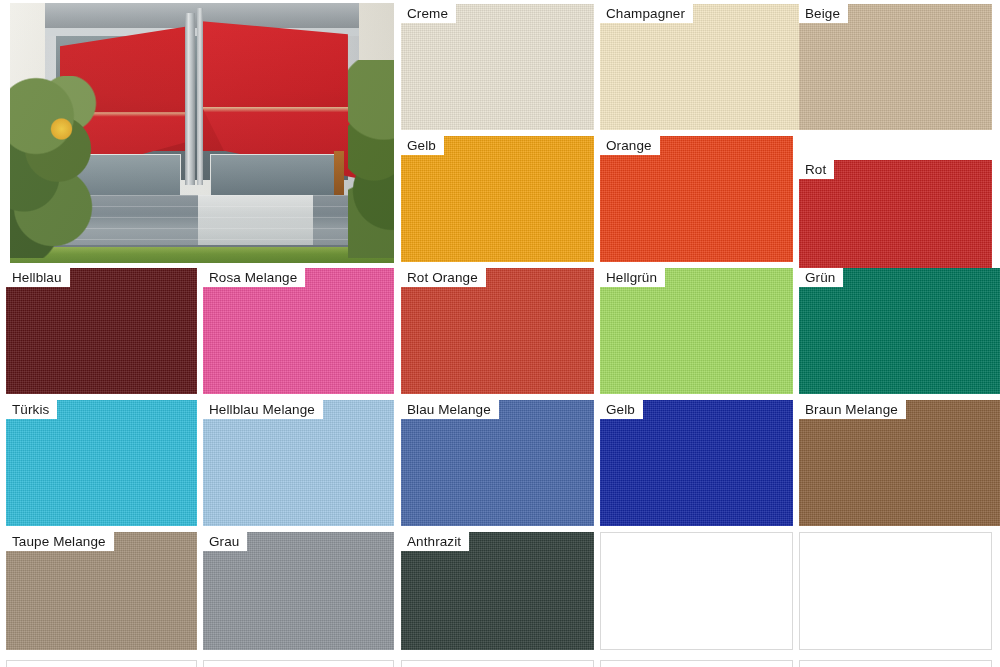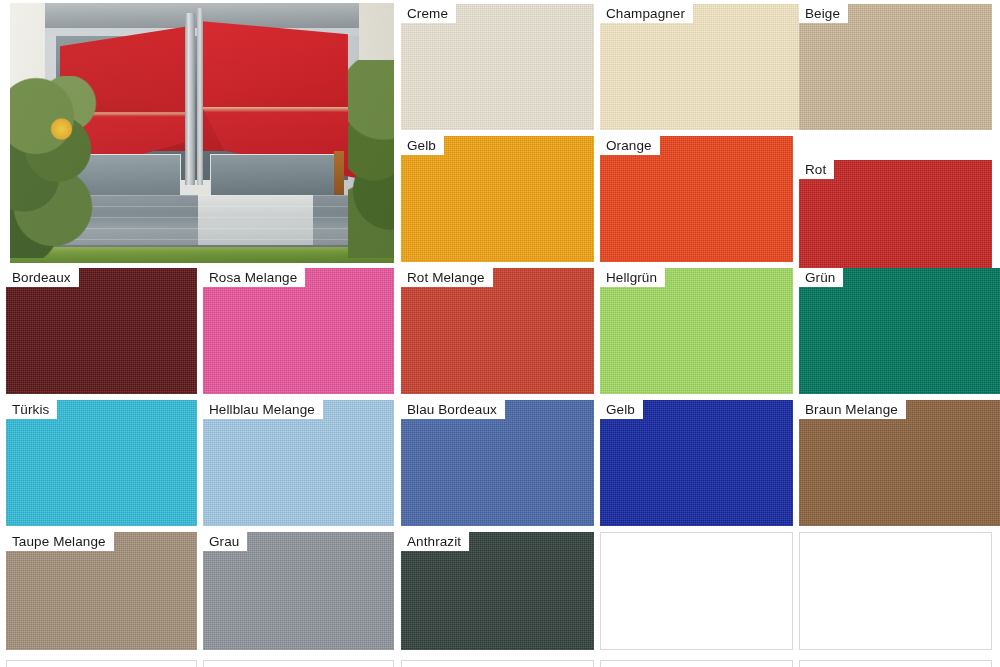--- a/index.html
+++ b/index.html
@@ -266,50 +266,50 @@
     <div class="fill" style="background-color: rgb(232, 68, 27);"></div>
     <div class="label">Orange</div>
   </div>
   <div class="cell" style="left:799px;top:136px;width:193px;height:126px;margin-top:24px;">
     <div class="fill" style="background-color: rgb(196, 36, 36);"></div>
     <div class="label">Rot</div>
   </div>
 
   <div class="cell" style="left:6px;top:268px;width:191px;height:126px;">
     <div class="fill" style="background-color: rgb(92, 21, 24);"></div>
-    <div class="label">Bordeaux</div>
+    <div class="label">Hellblau</div>
   </div>
   <div class="cell" style="left:203px;top:268px;width:191px;height:126px;">
     <div class="fill" style="background-color: rgb(233, 85, 155);"></div>
     <div class="label">Rosa Melange</div>
   </div>
   <div class="cell" style="left:401px;top:268px;width:193px;height:126px;">
     <div class="fill" style="background-color: rgb(200, 64, 47);"></div>
-    <div class="label">Rot Melange</div>
+    <div class="label">Rot Orange</div>
   </div>
   <div class="cell" style="left:600px;top:268px;width:193px;height:126px;">
     <div class="fill" style="background-color: rgb(162, 217, 99);"></div>
     <div class="label">Hellgrün</div>
   </div>
   <div class="cell" style="left:799px;top:268px;width:201px;height:126px;text-align:center;">
     <div class="fill" style="background-color: rgb(0, 116, 90);"></div>
     <div class="label">Grün</div>
   </div>
 
   <div class="cell" style="left:6px;top:400px;width:191px;height:126px;">
     <div class="fill" style="background-color: rgb(51, 188, 216);"></div>
     <div class="label">Türkis</div>
   </div>
   <div class="cell" style="left:203px;top:400px;width:191px;height:126px;">
     <div class="fill" style="background-color: rgb(162, 200, 228);"></div>
     <div class="label">Hellblau Melange</div>
   </div>
   <div class="cell" style="left:401px;top:400px;width:193px;height:126px;">
     <div class="fill" style="background-color: rgb(74, 105, 168);"></div>
-    <div class="label">Blau Bordeaux</div>
+    <div class="label">Blau Melange</div>
   </div>
   <div class="cell" style="left:600px;top:400px;width:193px;height:126px;">
     <div class="fill" style="background-color: rgb(21, 39, 160);"></div>
     <div class="label">Gelb</div>
   </div>
   <div class="cell" style="left:799px;top:400px;width:201px;height:126px;">
     <div class="fill" style="background-color: rgb(139, 99, 64);"></div>
     <div class="label">Braun Melange</div>
   </div>
 

